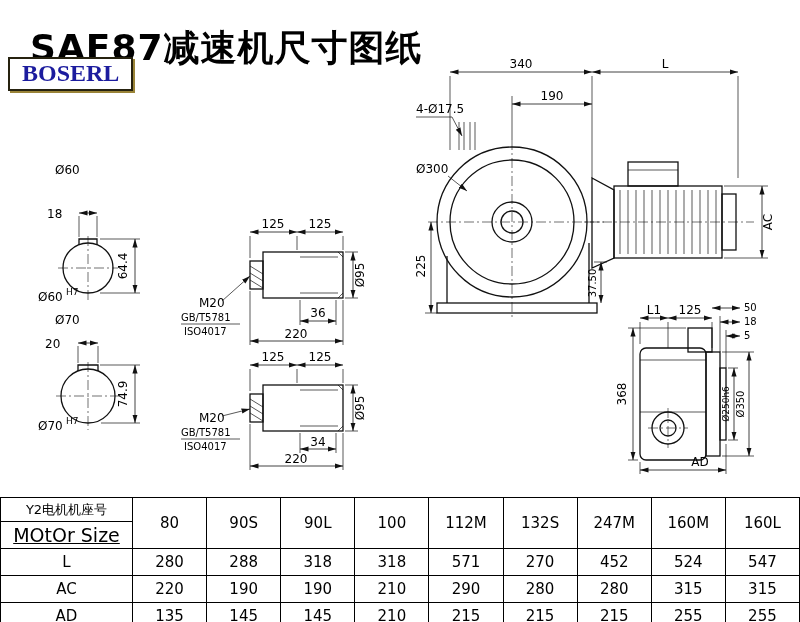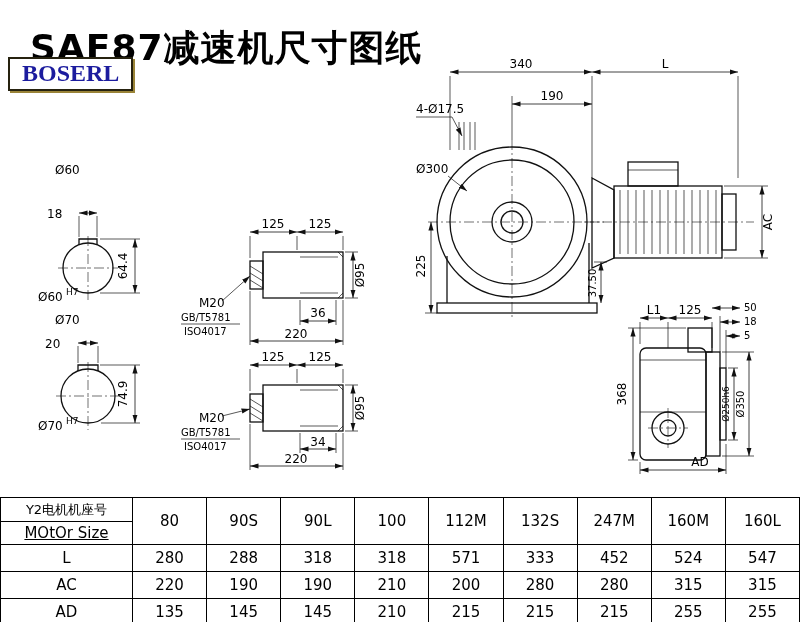--- a/index.html
+++ b/index.html
@@ -22,21 +22,21 @@
   text.sm{font-size:10px;}
   text.xs{font-size:9px;}
   
   table.size-table{position:absolute;left:0;top:497px;width:800px;border-collapse:collapse;
         table-layout:fixed;background:#fff;}
   .size-table th,.size-table td{border:1px solid #000;text-align:center;font-weight:normal;
         font-size:15px;padding:0;font-family:"DejaVu Sans",sans-serif;}
   .size-table tr.hdr th{height:44px;}
   .size-table tr.datarow th,.size-table tr.datarow td{height:26px;}
   .hc .cn{display:block;font-size:13px;border-bottom:1px solid #000;padding:3px 4px 2px;}
-  .hc .en{display:block;font-size:15px;text-decoration:underline;padding:2px 0;}
+  .hc .en{display:block;font-size:19px;text-decoration:underline;padding:2px 0;}
 </style>
 </head>
 <body>
 
 <div class="page">
 
   <svg class="drawing" width="800" height="497" viewBox="0 0 800 497">
     <defs>
       <marker id="arr" markerUnits="userSpaceOnUse" markerWidth="9" markerHeight="7" refX="8.5" refY="3" orient="auto-start-reverse">
         <path d="M0,0.4 L8.5,3 L0,5.6 Z" fill="#111"></path>
@@ -307,32 +307,32 @@
         <th>160M</th>
         <th>160L</th>
       </tr>
       <tr class="datarow">
         <th>L</th>
         <td>280</td>
         <td>288</td>
         <td>318</td>
         <td>318</td>
         <td>571</td>
-        <td>333</td>
+        <td>270</td>
         <td>452</td>
         <td>524</td>
         <td>547</td>
       </tr>
       <tr class="datarow">
         <th>AC</th>
         <td>220</td>
         <td>190</td>
         <td>190</td>
         <td>210</td>
-        <td>200</td>
+        <td>290</td>
         <td>280</td>
         <td>280</td>
         <td>315</td>
         <td>315</td>
       </tr>
       <tr class="datarow">
         <th>AD</th>
         <td>135</td>
         <td>145</td>
         <td>145</td>

